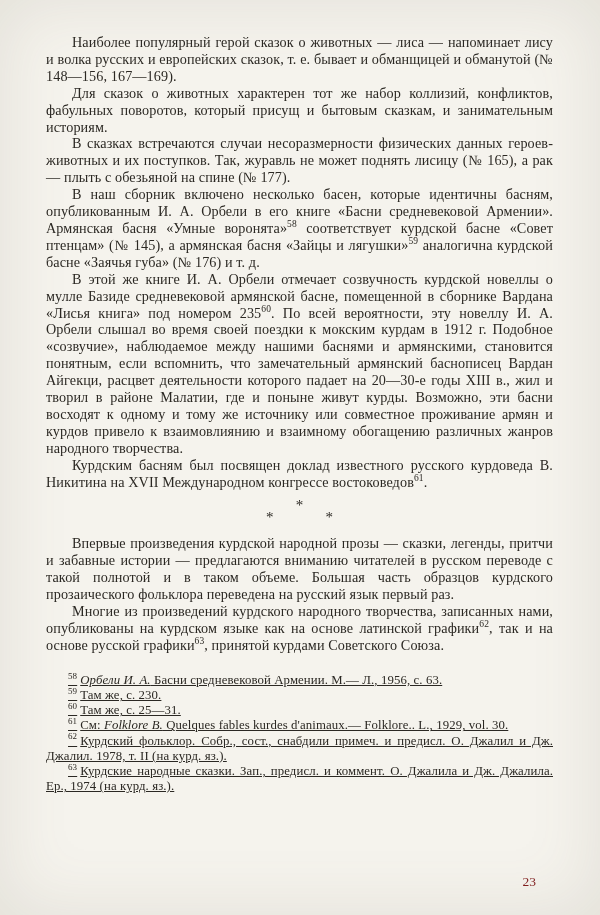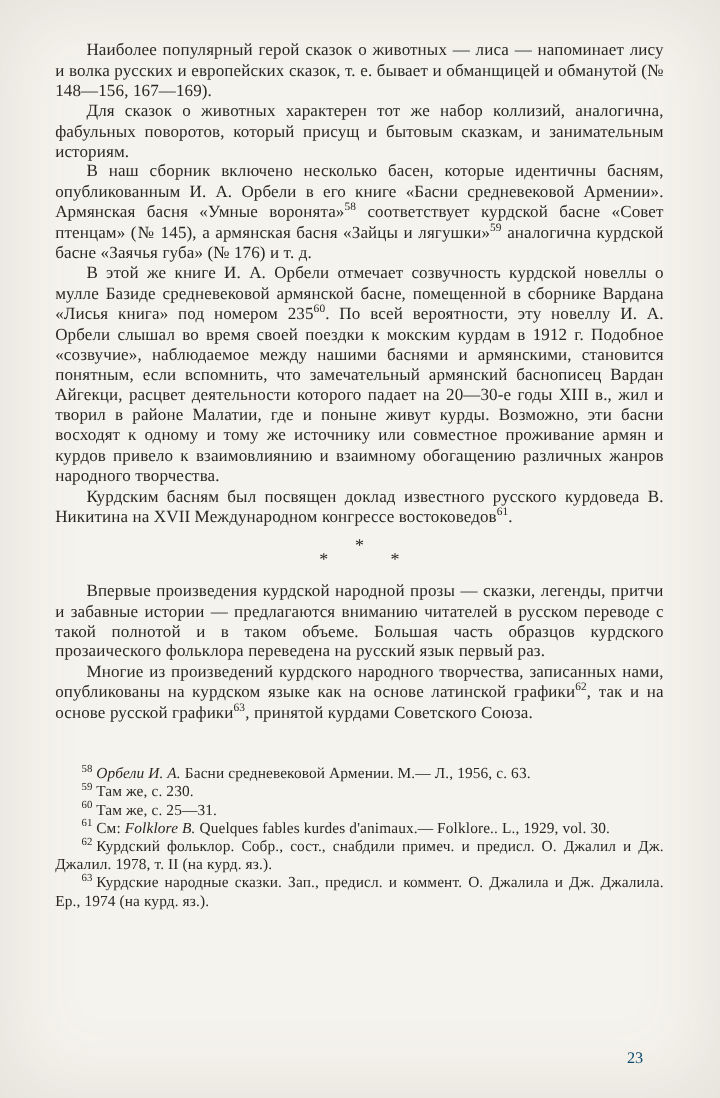--- a/index.html
+++ b/index.html
@@ -50,51 +50,53 @@
     font-size: 15px;
     line-height: 9px;
     color: #2b2823;
   }
   .asterism .ast-row {
     display: flex;
     gap: 52px;
     margin-top: 3px;
   }
   .footnotes {
-    margin-top: 34px;
+    margin-top: 19px;
+    text-decoration: underline;
   }
   .footnote {
     margin: 0;
     text-align: justify;
     text-indent: 22px;
     font-size: 12.8px;
     line-height: 15.2px;
     letter-spacing: 0.1px;
   }
   .footnote .fn-num {
     font-size: 9px;
     margin-right: 3px;
   }
   .page-number {
     position: absolute;
     right: 64px;
     bottom: 25px;
     font-size: 13.5px;
-    color: #0c4a6e;
+    color: #7f1d1d;
   }
 </style>
 </head>
 <body>
 
 <div class="page">
   <div class="text-block">
 
     <div id="paras-before">
         <p class="para"><span>Наиболее популярный герой сказок о животных — лиса — напоминает лису и волка русских и европейских сказок, т. е. бывает и обманщицей и обманутой (№ 148—156, 167—169).</span></p>
-        <p class="para"><span>Для сказок о животных характерен тот же набор коллизий, аналогична, фабульных поворотов, который присущ и бытовым сказкам, и занимательным историям.</span></p>
+        <p class="para"><span>Для сказок о животных характерен тот же набор коллизий, конфликтов, фабульных поворотов, который присущ и бытовым сказкам, и занимательным историям.</span></p>
+        <p class="para"><span>В сказках встречаются случаи несоразмерности физических данных героев-животных и их поступков. Так, журавль не может поднять лисицу (№ 165), а рак — плыть с обезьяной на спине (№ 177).</span></p>
         <p class="para"><span>В наш сборник включено несколько басен, которые идентичны басням, опубликованным И. А. Орбели в его книге «Басни средневековой Армении». Армянская басня «Умные воронята»</span><sup>58</sup><span> соответствует курдской басне «Совет птенцам» (№ 145), а армянская басня «Зайцы и лягушки»</span><sup>59</sup><span> аналогична курдской басне «Заячья губа» (№ 176) и т. д.</span></p>
         <p class="para"><span>В этой же книге И. А. Орбели отмечает созвучность курдской новеллы о мулле Базиде средневековой армянской басне, помещенной в сборнике Вардана «Лисья книга» под номером 235</span><sup>60</sup><span>. По всей вероятности, эту новеллу И. А. Орбели слышал во время своей поездки к мокским курдам в 1912 г. Подобное «созвучие», наблюдаемое между нашими баснями и армянскими, становится понятным, если вспомнить, что замечательный армянский баснописец Вардан Айгекци, расцвет деятельности которого падает на 20—30-е годы XIII в., жил и творил в районе Малатии, где и поныне живут курды. Возможно, эти басни восходят к одному и тому же источнику или совместное проживание армян и курдов привело к взаимовлиянию и взаимному обогащению различных жанров народного творчества.</span></p>
         <p class="para"><span>Курдским басням был посвящен доклад известного русского курдоведа В. Никитина на XVII Международном конгрессе востоковедов</span><sup>61</sup><span>.</span></p>
       </div>
 
     <div class="asterism">
       <span class="ast">*</span>
       <span class="ast-row">
         <span class="ast">*</span>
         <span class="ast">*</span>

